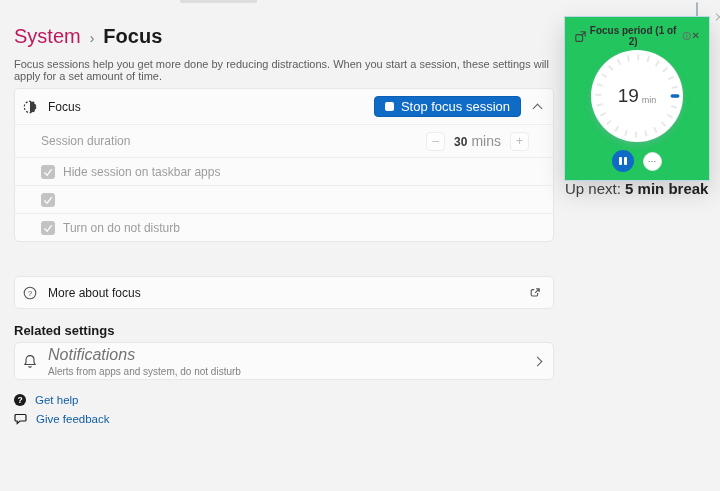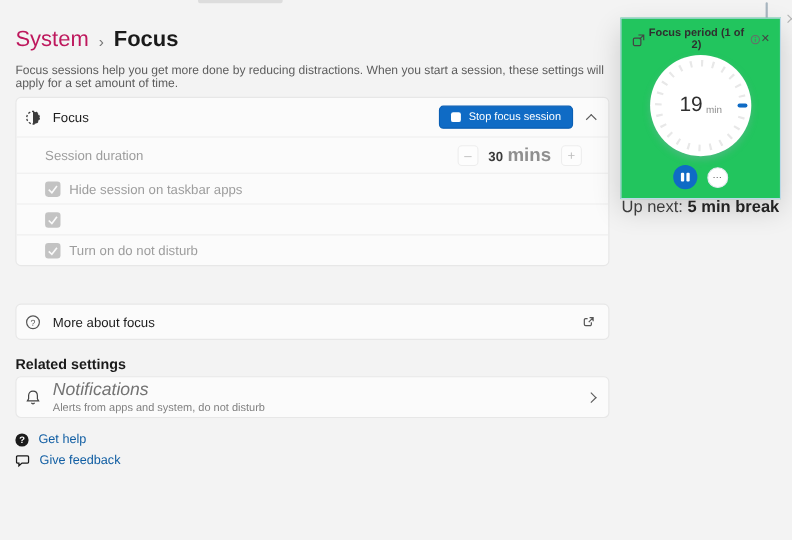--- a/index.html
+++ b/index.html
@@ -25,35 +25,35 @@
   .page-desc { position:absolute; left:14px; top:58px; width:540px; font-size:11px; color:#5d5d5d; }
 
   .card { position:absolute; left:14px; width:540px; background:#fbfbfb; border:1px solid #e7e7e7; border-radius:5px; overflow:hidden; }
   .row { display:flex; align-items:center; padding:0 12px 0 7px; }
   .row + .row { border-top:1px solid #eeeeee; }
   .row-header { height:35px; }
   .icon-box { width:16px; display:flex; justify-content:center; margin-right:10px; flex:0 0 16px; }
   .row-label { font-size:12px; color:#1b1b1b; }
   .spacer { flex:1; }
 
-  .accent-btn { display:flex; align-items:center; gap:7px; height:21px; padding:8px 10px; background:#0f6bc5; color:#ffffff; border:1px solid #0a5fb4; border-radius:4px; font-size:10px; font-family:inherit; margin-right:13px; cursor:pointer; }
+  .accent-btn { display:flex; align-items:center; gap:7px; height:21px; padding:8px 10px; background:#0f6bc5; color:#ffffff; border:1px solid #0a5fb4; border-radius:4px; font-size:13px; font-family:inherit; margin-right:13px; cursor:pointer; }
   .stop-square { width:9px; height:9px; background:#ffffff; border-radius:2px; }
 
   .chev { width:7px; height:7px; border-right:1.4px solid #5a5a5a; border-bottom:1.4px solid #5a5a5a; display:inline-block; }
   .chev-up { transform:rotate(225deg); margin-top:4px; }
   .chev-right { transform:rotate(-45deg); }
 
   .sub-row { height:33px; padding-left:26px; }
   .sub-row.cb-row { height:28px; }
   .sub-label { font-size:12px; color:#9d9d9d; }
 
   .stepper { display:flex; align-items:center; gap:9px; margin-right:12px; }
   .step-btn { width:19px; height:19px; border:1px solid #ededed; background:#fdfdfd; border-radius:4px; color:#bdbdbd; font-size:12px; line-height:17px; text-align:center; }
   .step-value { font-size:12px; font-weight:700; color:#3a3a3a; }
-  .step-unit { font-size:17px; color:#8f8f8f; margin-left:4px; font-weight:700;margin-top:13px; }
+  .step-unit { font-size:14px; color:#8f8f8f; margin-left:4px; font-weight:400;margin-top:13px; }
 
   .checkbox { width:14px; height:14px; border-radius:3px; background:#c3c3c3; display:flex; align-items:center; justify-content:center; margin-right:8px; flex:0 0 14px; }
 
   .section-header { position:absolute; left:14px; top:323px; font-size:13px; font-weight:700; color:#1a1a1a; }
 
   .notif-title { font-size:16px; color:#737373;font-style:italic; }
   .notif-sub { font-size:10px; color:#818181; margin-top:2px; }
 
   .footer-link { position:absolute; left:14px; display:flex; align-items:center; gap:9px; cursor:pointer; }
   .footer-link .label { font-size:11.5px; color:#115ea3; }

